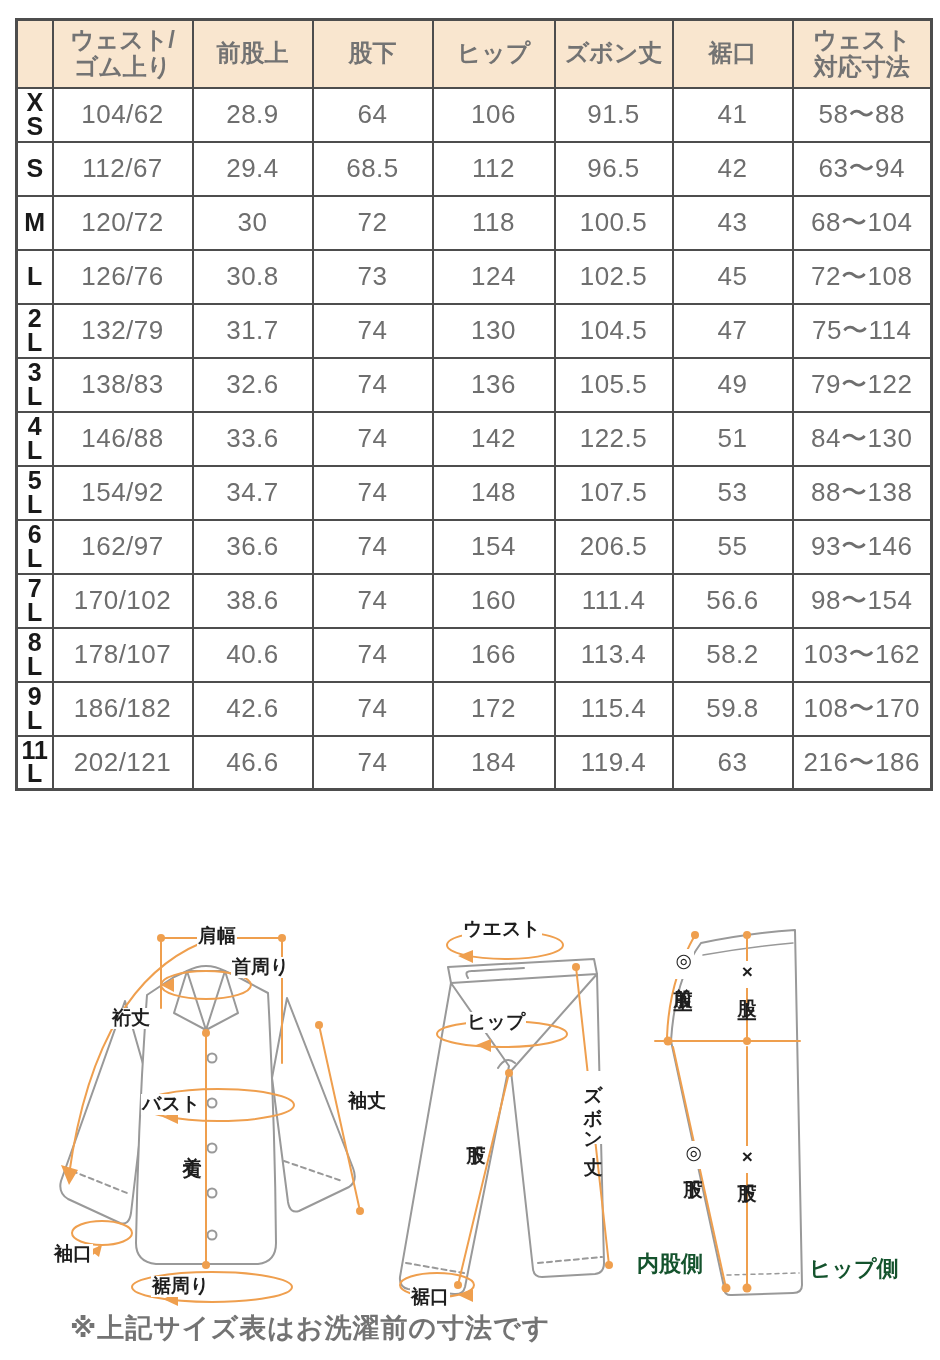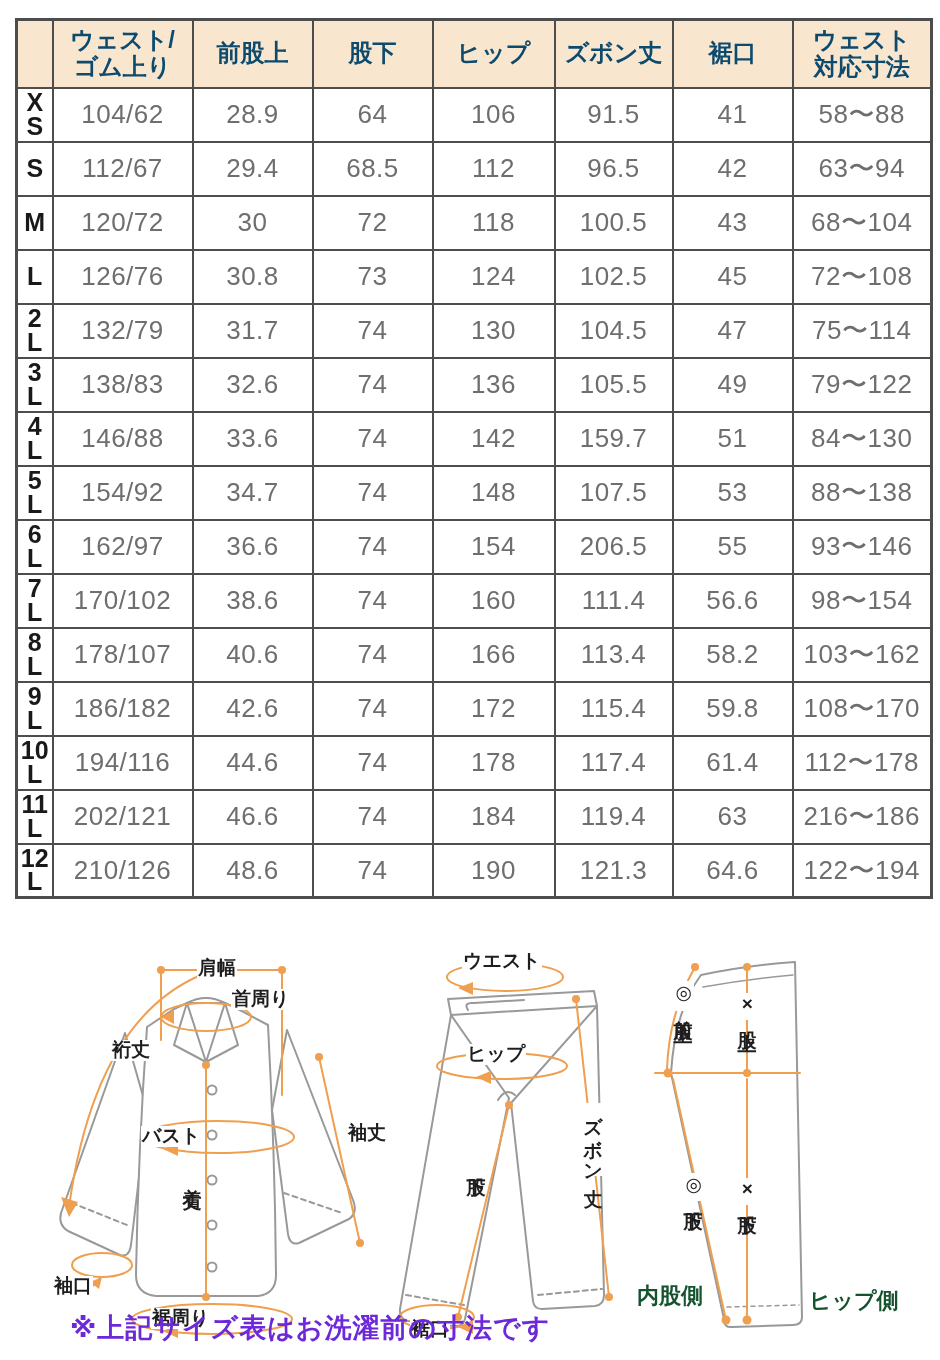--- a/index.html
+++ b/index.html
@@ -17,21 +17,21 @@
     border-collapse:collapse; table-layout:fixed;
     border:3px solid #4d4d4d;
   }
   .size-table th, .size-table td {
     border:2px solid #4d4d4d;
     text-align:center; vertical-align:middle;
     padding:0 2px;
   }
   .size-table thead th {
     background:#f9e6cf;
-    color:#0c4a6e;
+    color:#737373;
     font-size:24px; font-weight:600;
     line-height:1.12;
     white-space:pre-line;
     height:68px;
   }
   .size-table tbody th {
     background:#ffffff;
     color:#191919;
     font-size:25px; font-weight:600;
     line-height:0.95;
@@ -39,21 +39,21 @@
   }
   .size-table tbody td {
     background:#ffffff;
     color:#6e6e6e;
     font-size:26px;
     height:54px;
     letter-spacing:0.5px;
   }
 
   
-  .diagram-area { position:absolute; left:0; top:940px; width:752px; height:420px; }
+  .diagram-area { position:absolute; left:0; top:908px; width:752px; height:420px; }
   .fig { position:absolute; }
   .fig svg { position:absolute; left:0; top:0; }
 
   .dlabel {
     position:absolute;
     font-size:19px; font-weight:bold; color:#1e1e1e;
     background:#ffffff; line-height:1.1; padding:0 1px;
     white-space:nowrap;
   }
   .vlabel {
@@ -62,21 +62,21 @@
     letter-spacing:2px;
   }
   .gray-label {
     position:absolute;
     font-size:22px; font-weight:bold; color:#14532d;
     background:transparent; white-space:nowrap;
   }
 
   .note {
     position:absolute; left:70px; top:1310px;
-    font-size:27px; font-weight:bold; color:#6d28d9;
+    font-size:27px; font-weight:bold; color:#737373;
     letter-spacing:1px;
   }
 </style>
 </head>
 <body>
 
 <table class="size-table">
   <colgroup>
     <col style="width:36px">
       <col style="width:140px">
@@ -165,21 +165,21 @@
         <td>49</td>
         <td>79〜122</td>
       </tr>
       <tr>
         <th>4
 L</th>
         <td>146/88</td>
         <td>33.6</td>
         <td>74</td>
         <td>142</td>
-        <td>159.7</td>
+        <td>122.5</td>
         <td>51</td>
         <td>84〜130</td>
       </tr>
       <tr>
         <th>5
 L</th>
         <td>154/92</td>
         <td>34.7</td>
         <td>74</td>
         <td>148</td>
@@ -225,51 +225,29 @@
 L</th>
         <td>186/182</td>
         <td>42.6</td>
         <td>74</td>
         <td>172</td>
         <td>115.4</td>
         <td>59.8</td>
         <td>108〜170</td>
       </tr>
       <tr>
-        <th>10
-L</th>
-        <td>194/116</td>
-        <td>44.6</td>
-        <td>74</td>
-        <td>178</td>
-        <td>117.4</td>
-        <td>61.4</td>
-        <td>112〜178</td>
-      </tr>
-      <tr>
         <th>11
 L</th>
         <td>202/121</td>
         <td>46.6</td>
         <td>74</td>
         <td>184</td>
         <td>119.4</td>
         <td>63</td>
         <td>216〜186</td>
-      </tr>
-      <tr>
-        <th>12
-L</th>
-        <td>210/126</td>
-        <td>48.6</td>
-        <td>74</td>
-        <td>190</td>
-        <td>121.3</td>
-        <td>64.6</td>
-        <td>122〜194</td>
       </tr>
     </tbody>
 </table>
 
 <div class="diagram-area">
 
   <div class="fig" style="left:25px; top:5px; width:370px; height:415px;">
     <svg width="370" height="415" viewBox="0 0 370 415">
 
       <g stroke="#999" stroke-width="2" fill="#ffffff" stroke-linejoin="round" stroke-linecap="round">

